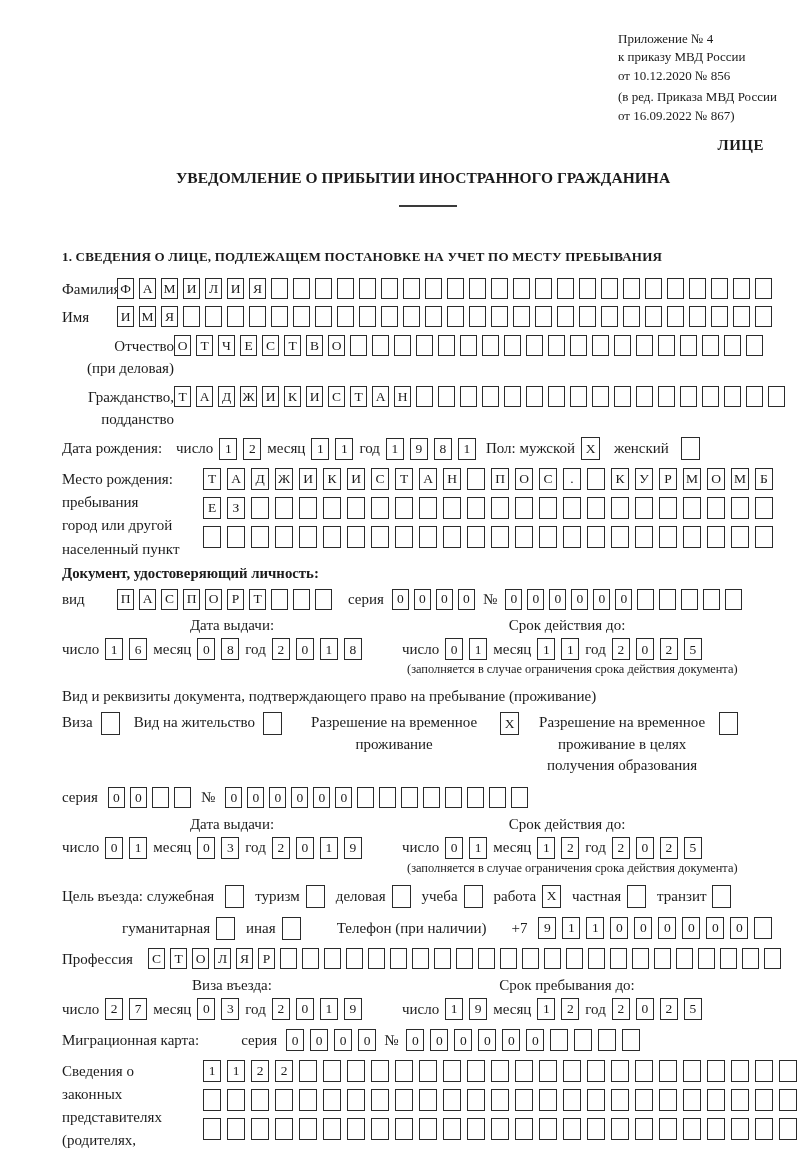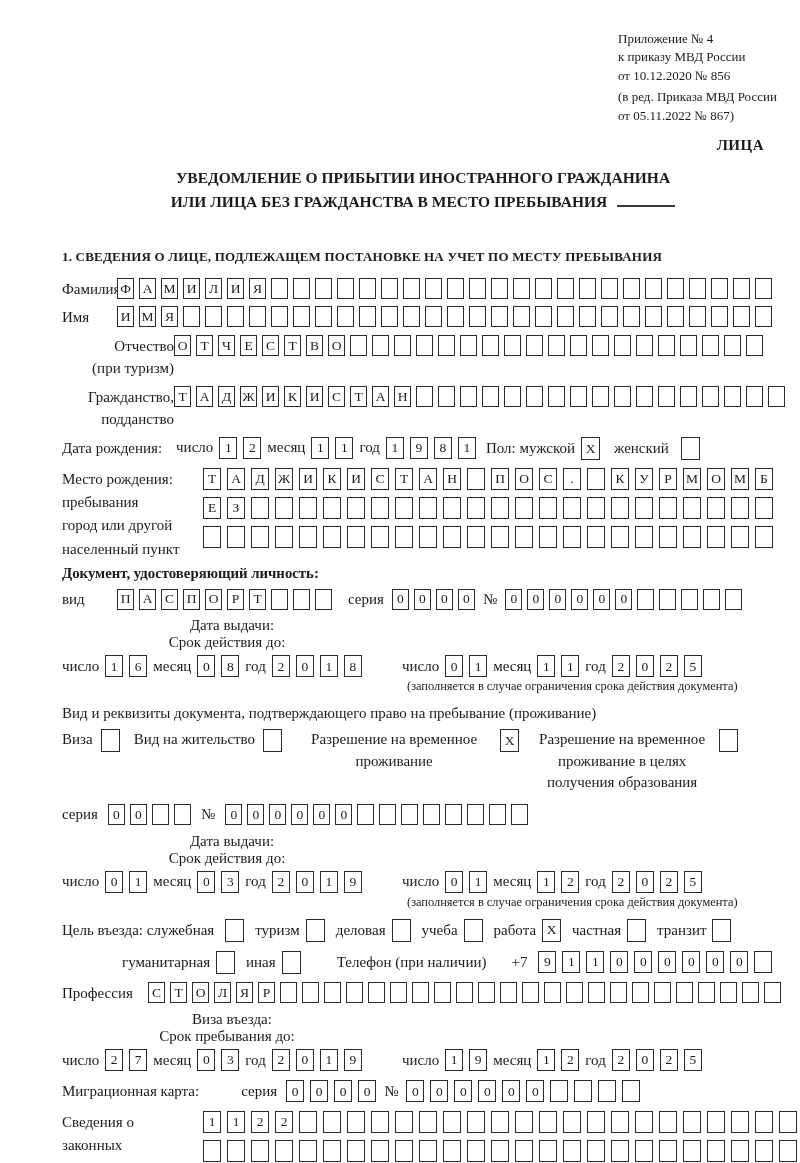--- a/index.html
+++ b/index.html
@@ -25,21 +25,21 @@
   .cells.wide{gap:6px;}
   .cells.wide .cell{width:18px;height:22px;}
   .cells.lg .cell{width:19px;height:23px;}
   .w55{width:55px;} .w112{width:112px;text-align:right;} .w86{width:86px;}
 
   
   .dg{display:inline-flex;align-items:center;gap:6px;}
   .dg .dlbl{font-size:15px;}
   .dr{display:flex;align-items:center;margin-top:4px;}
   .dr .left{width:340px;flex-shrink:0;}
-  .drh{display:flex;margin-top:7px;font-size:15px;flex-direction:column;}
+  .drh{display:flex;margin-top:7px;font-size:15px;}
   .drh .left{width:340px;text-align:center;flex-shrink:0;}
   .drh .right{width:330px;text-align:center;}
   .note{margin-left:345px;font-size:12.4px;margin-top:2px;}
 
   
   .block{display:flex;margin-top:8px;}
   .block .labels{width:141px;font-size:15px;line-height:1.55;flex-shrink:0;}
   .block .rows .cells{margin-bottom:7px;}
 
   .doc-h{margin-top:4px;text-align:left;font-weight:bold;font-size:14.8px;}
@@ -59,28 +59,28 @@
 </head>
 <body>
 
 <div class="page">
 
   <div class="appendix">
     <div>Приложение № 4</div>
     <div>к приказу МВД России</div>
     <div>от 10.12.2020 № 856</div>
     <div class="ed">(в ред. Приказа МВД России</div>
-    <div>от 05.11.2022 № 867)</div>
-  </div>
-
-  <div class="forma">ЛИЦА</div>
+    <div>от 16.09.2022 № 867)</div>
+  </div>
+
+  <div class="forma">ЛИЦЕ</div>
 
   <div class="title">
     <div>УВЕДОМЛЕНИЕ О ПРИБЫТИИ ИНОСТРАННОГО ГРАЖДАНИНА</div>
-    <div><span>ИЛИ ЛИЦА БЕЗ ГРАЖДАНСТВА В МЕСТО ПРЕБЫВАНИЯ</span><span class="ul"></span></div>
+    <div><span class="ul"></span></div>
   </div>
 
   <div class="sec">1. СВЕДЕНИЯ О ЛИЦЕ, ПОДЛЕЖАЩЕМ ПОСТАНОВКЕ НА УЧЕТ ПО МЕСТУ ПРЕБЫВАНИЯ</div>
 
   <div class="row" style="margin-top:13px;">
     <span class="lbl w55">Фамилия</span>
     <span class="cells">
         <span class="cell">Ф</span>
         <span class="cell">А</span>
         <span class="cell">М</span>
@@ -146,21 +146,21 @@
         <span class="cell"></span>
         <span class="cell"></span>
         <span class="cell"></span>
         <span class="cell"></span>
       </span>
   </div>
 
   <div class="row">
     <span class="lbl w112">
       <span style="display:block;">Отчество</span>
-      <span style="display:block;">(при туризм)</span>
+      <span style="display:block;">(при деловая)</span>
     </span>
     <span class="cells">
         <span class="cell">О</span>
         <span class="cell">Т</span>
         <span class="cell">Ч</span>
         <span class="cell">Е</span>
         <span class="cell">С</span>
         <span class="cell">Т</span>
         <span class="cell">В</span>
         <span class="cell">О</span>
@@ -216,21 +216,21 @@
         <span class="cell"></span>
         <span class="cell"></span>
         <span class="cell"></span>
         <span class="cell"></span>
         <span class="cell"></span>
         <span class="cell"></span>
         <span class="cell"></span>
       </span>
   </div>
 
-  <div class="row" style="align-items:flex-start;">
+  <div class="row" style="align-items:flex-end;">
     <span class="lbl">Дата рождения:</span>
     <span class="dg" style="margin-left:14px;">
       <span class="dlbl">число</span>
       <span class="cells wide">
           <span class="cell">1</span>
           <span class="cell">2</span>
         </span>
       <span class="dlbl">месяц</span>
       <span class="cells wide">
           <span class="cell">1</span>

